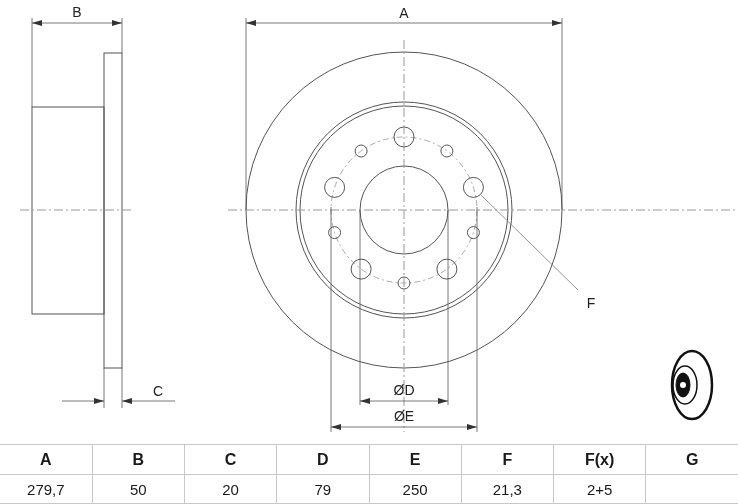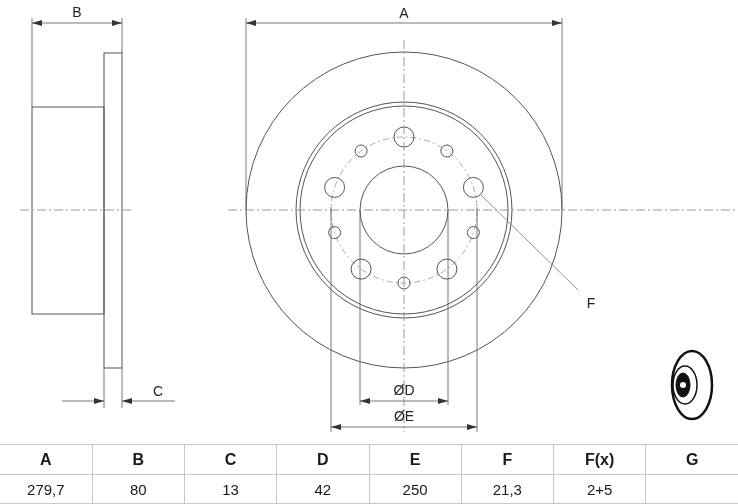--- a/index.html
+++ b/index.html
@@ -119,22 +119,22 @@
     <th>B</th>
     <th>C</th>
     <th>D</th>
     <th>E</th>
     <th>F</th>
     <th>F(x)</th>
     <th>G</th>
   </tr>
   <tr>
     <td>279,7</td>
-    <td>80</td>
-    <td>13</td>
-    <td>42</td>
+    <td>50</td>
+    <td>20</td>
+    <td>79</td>
     <td>250</td>
     <td>21,3</td>
     <td>2+5</td>
     <td></td>
   </tr>
 </tbody>
   </table>
 
 </body></html>

